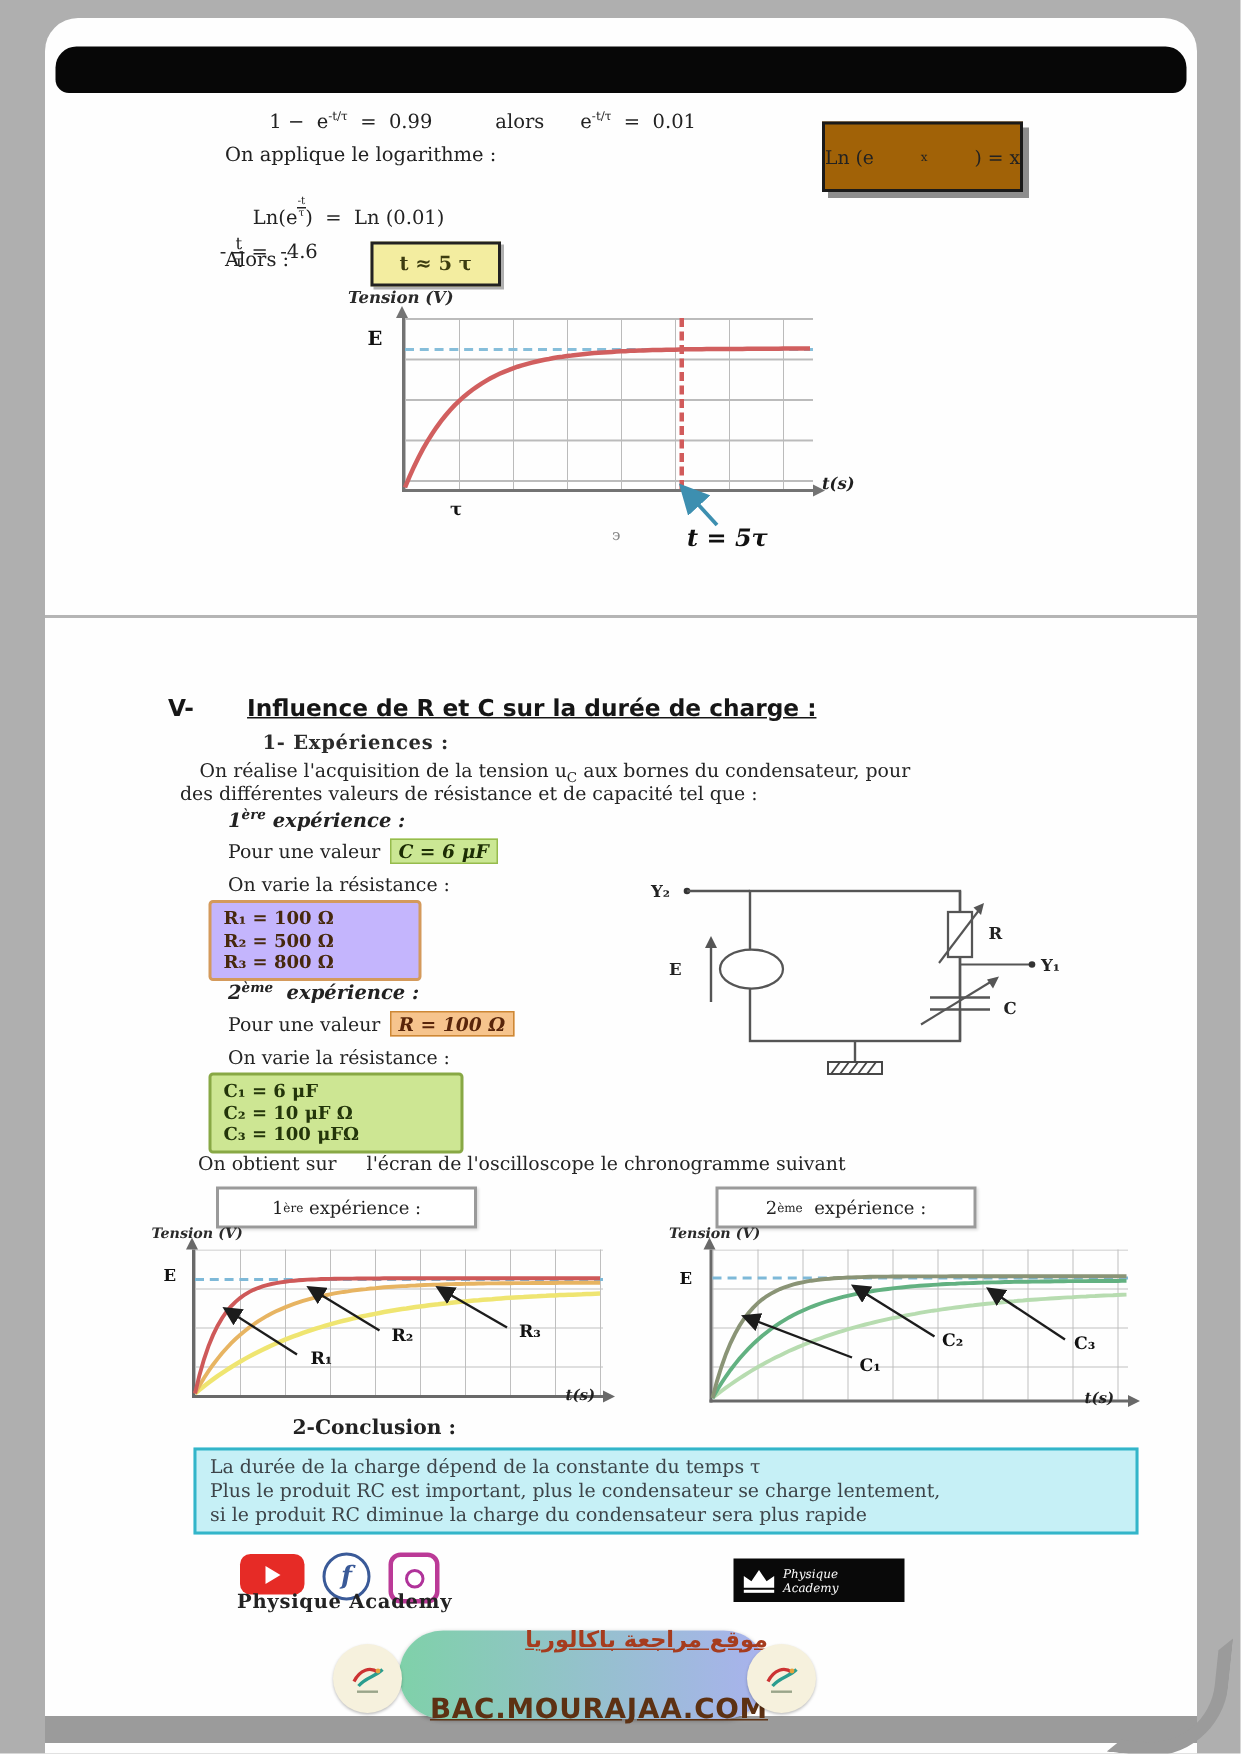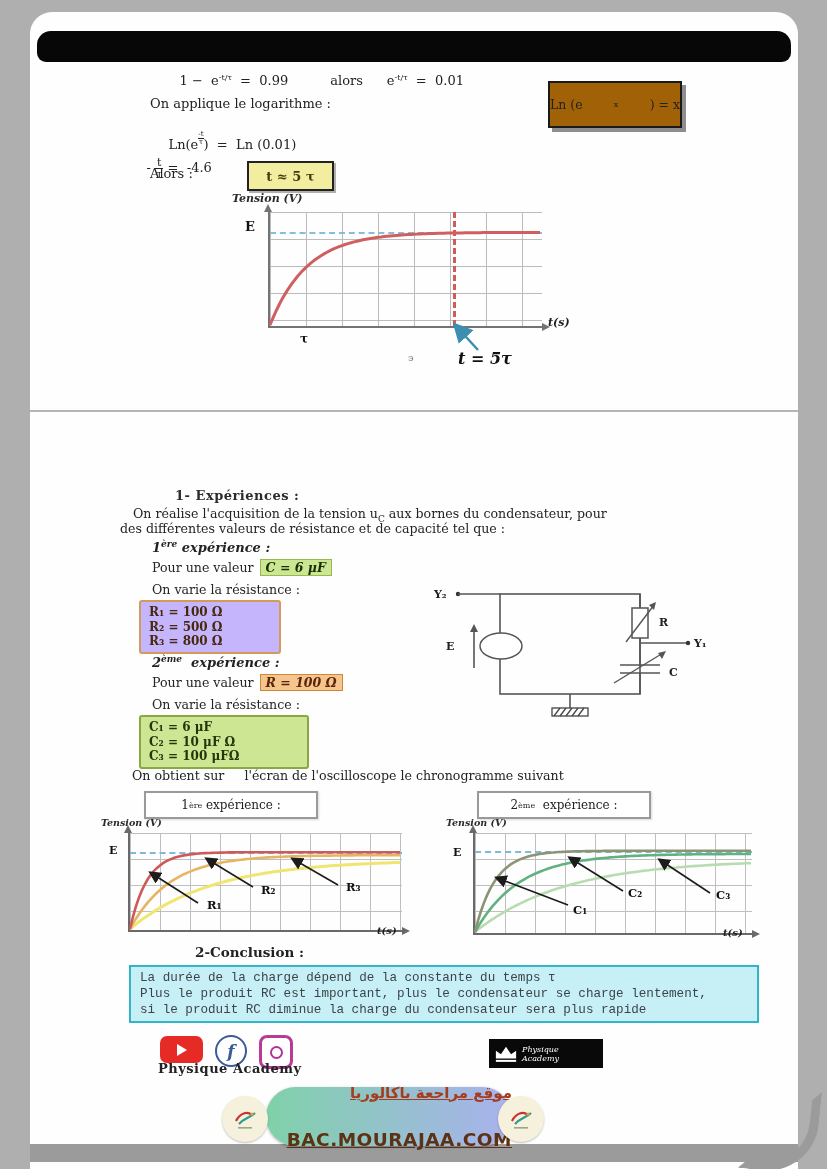--- a/index.html
+++ b/index.html
@@ -39,21 +39,21 @@
   .series-label{font-size:11.5px;font-weight:bold;color:#111;}
   .hl{padding:0 5px;font-weight:bold;font-style:italic;font-size:12.5px;}
   .hl-green{background:#cbe794;border:1px solid #96bb4d;color:#1c2d04;}
   .hl-orange{background:#f6c48d;border:1px solid #cd8836;color:#58250a;}
   .valbox{font-size:12px;font-weight:bold;line-height:14.5px;padding:3px 8px;border-radius:3px;}
   .rbox{background:#c4b5fd;border:2px solid #d49a5c;color:#46280c;}
   .cbox{background:#cde693;border:2px solid #88a845;color:#23350a;}
   .hdrbox{border:2px solid #9a9a9a;background:#fff;display:flex;align-items:center;justify-content:center;
           font-size:12px;box-shadow:1px 1px 2px rgba(0,0,0,.15);}
   .conclbox{background:#c6f0f6;border:2px solid #33b5c9;font-size:12.6px;line-height:16px;
-            color:#3d4449;padding:3px 9px;font-family:Liberation Mono, monospace;}
+            color:#3d4449;padding:3px 9px;}
   .body-text{font-size:12.6px;color:#242424;}
   .bold-it{font-weight:bold;font-style:italic;}
   svg{overflow:visible;}
   .icon-yt{background:#e62b26;border-radius:7px;display:flex;align-items:center;justify-content:center;}
   .yt-play{width:0;height:0;border-top:6px solid transparent;border-bottom:6px solid transparent;border-left:10px solid #fff;}
   .icon-fb{background:#fff;border:2.5px solid #3a5a98;border-radius:50%;color:#3a5a98;
            font-weight:bold;font-style:italic;display:flex;align-items:center;justify-content:center;font-size:17px;}
   .icon-ig{background:#fff;border:3px solid #bb3a97;border-radius:8px;display:flex;align-items:center;justify-content:center;}
   .ig-lens{width:9px;height:9px;border:2.5px solid #b0339a;border-radius:50%;}
   .badge{background:#090909;color:#fff;display:flex;align-items:center;gap:3px;padding:2px 4px;}
@@ -124,20 +124,24 @@
             <path d="M0 0L8 4L0 8z" fill="#3d8fb0"></path>
           </marker>
         </defs>
       <line x1="40" y1="30" x2="18" y2="6" stroke="#3d8fb0" stroke-width="2.5" marker-end="url(#mT)"></line>
     </svg>
     <div class="abs" style="left:208px;top:160px;font-size:10px;color:#888;">϶</div>
   </div>
 
   <div class="abs" style="left:30px;top:410px;width:768px;height:2px;background:#b5b5b5;"></div>
 
+  <div class="abs sans" style="left:112px;top:463px;font-weight:bold;font-size:15.5px;color:#161616;">
+    <span>V-</span>
+    <span style="margin-left:30px;text-decoration:underline;">Influence de R et C sur la durée de charge  :</span>
+  </div>
   <div class="abs" style="left:175px;top:488px;font-size:13px;font-weight:bold;letter-spacing:.5px;color:#2b2b2b;">1- Expériences :</div>
 
   <div class="abs body-text" style="left:133px;top:506px;">
     <span>On réalise l'acquisition de la tension u</span><sub style="font-size:9px;">C</sub><span> aux bornes du condensateur, pour</span>
   </div>
   <div class="abs body-text" style="left:120px;top:521px;">des différentes valeurs de résistance et de capacité tel que :</div>
 
   <div class="abs bold-it" style="left:152px;top:539px;font-size:13px;">
     <span>1</span><sup style="font-size:9px;">ère</sup><span> expérience :</span>
   </div>

